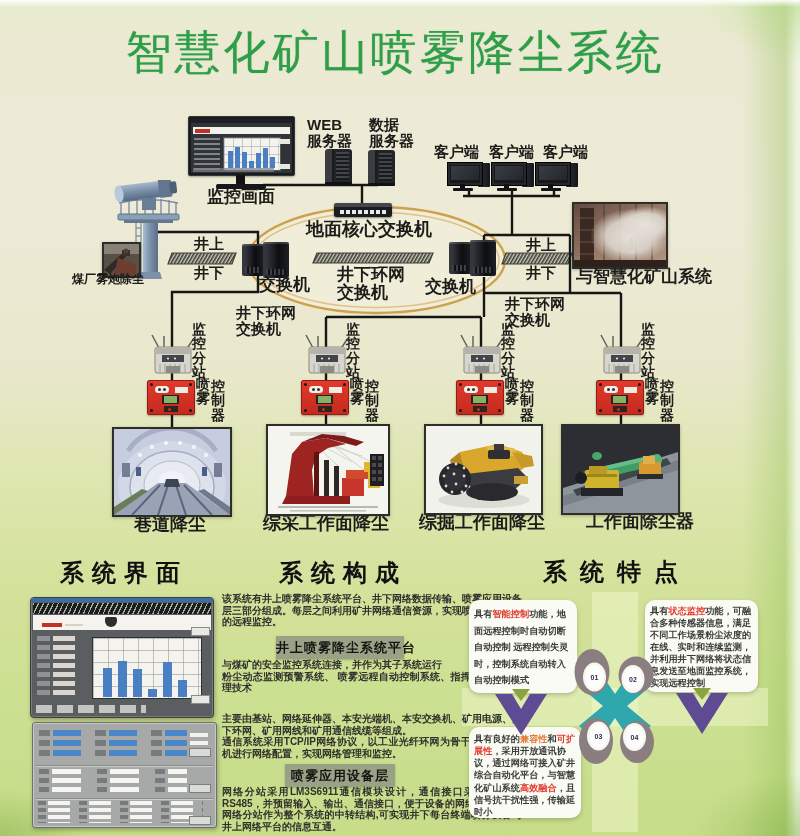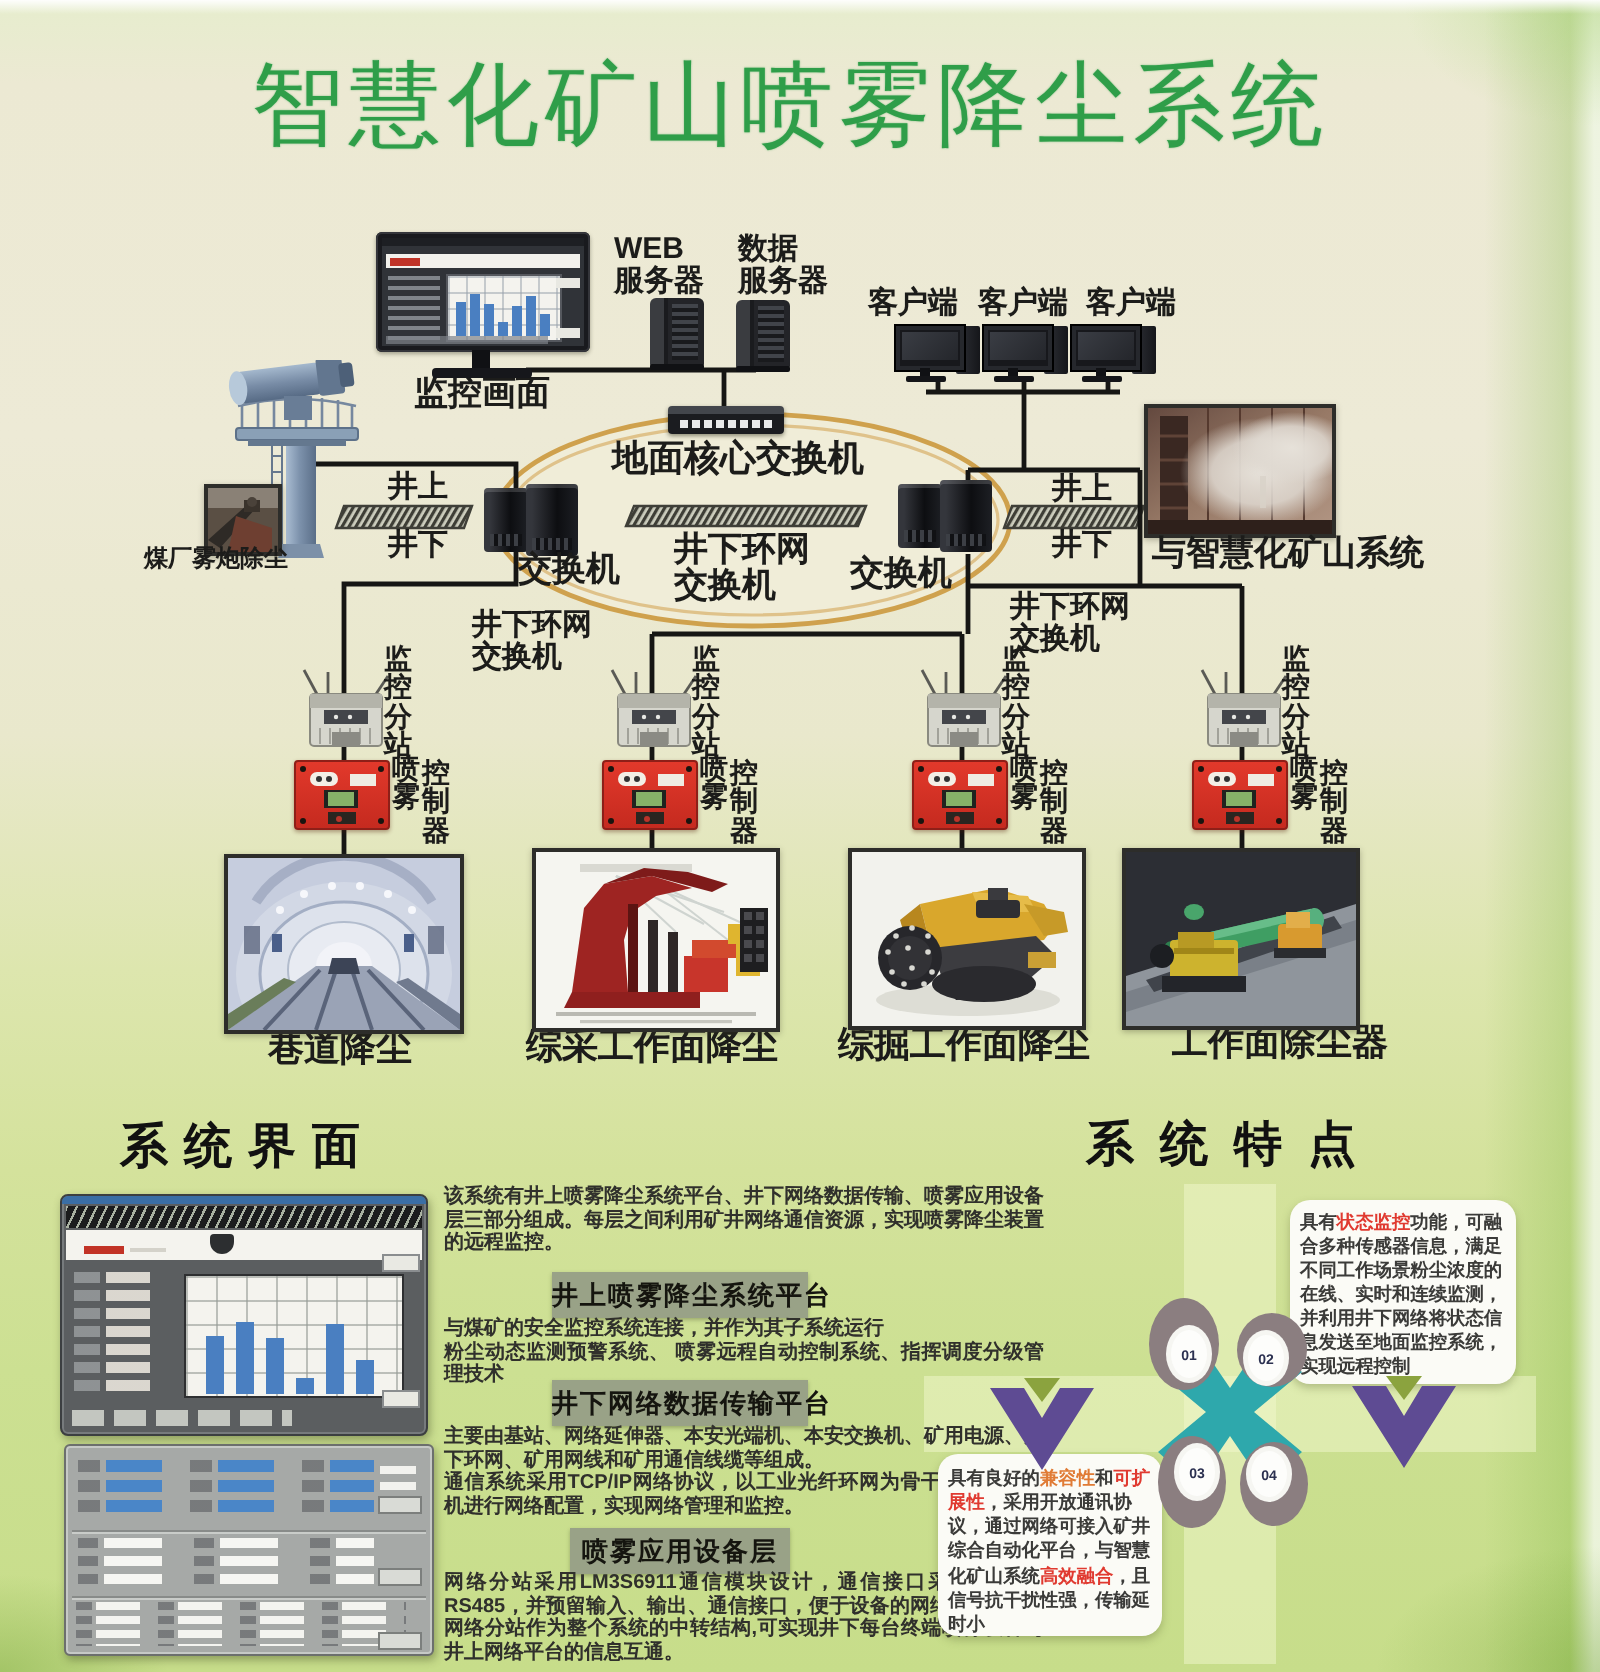--- a/index.html
+++ b/index.html
@@ -700,39 +700,40 @@
     <div class="radios"></div>
     <div class="btn" style="top:26px;"></div>
     <div class="hr" style="top:42px;"></div>
     <div class="sec g2"></div>
     <div class="btn" style="top:62px;"></div>
     <div class="hr" style="top:75px;"></div>
     <div class="sec g3"></div>
     <div class="btn" style="bottom:3px;"></div>
   </div>
 
+  <div class="h2" style="left:279px;top:557px;letter-spacing:8px;">系统构成</div>
 
   <div class="para" style="left:222px;top:593px;">该系统有井上喷雾降尘系统平台、井下网络数据传输、喷雾应用设备层三部分组成。每层之间利用矿井网络通信资源，实现喷雾降尘装置的远程监控。</div>
 
   <div class="plat" style="left:276px;top:636px;width:128px;">井上喷雾降尘系统平台</div>
   <div class="para" style="left:222px;top:659px;">与煤矿的安全监控系统连接，并作为其子系统运行
 粉尘动态监测预警系统、 喷雾远程自动控制系统、指挥调度分级管理技术</div>
 
-  <div class="plat" style="left:276px;top:690px;width:128px;">井下网络数据传输平台</div>
   <div class="para" style="left:222px;top:713px;">主要由基站、网络延伸器、本安光端机、本安交换机、矿用电源、井下环网、矿用网线和矿用通信线缆等组成。
 通信系统采用TCP/IP网络协议，以工业光纤环网为骨干，通过交换机进行网络配置，实现网络管理和监控。</div>
 
   <div class="plat" style="left:285px;top:764px;width:110px;">喷雾应用设备层</div>
   <div class="para" style="left:222px;top:786px;">网络分站采用LM3S6911通信模块设计，通信接口采用RJ45转RS485，并预留输入、输出、通信接口，便于设备的网络扩展;同时,网络分站作为整个系统的中转结构,可实现井下每台终端喷雾设备与井上网络平台的信息互通。</div>
 
   <div class="h2" style="left:543px;top:556px;letter-spacing:13px;">系统特点</div>
 
   <div class="band" style="left:592px;top:592px;width:46px;height:240px;"></div>
   <div class="band" style="left:462px;top:688px;width:306px;height:38px;"></div>
 
+  <div class="fbox" style="left:469px;top:600px;width:108px;height:93px;line-height:1.8;"><span>具有</span><span class="hl-red">智能控制</span><span>功能，地面远程控制时自动切断自动控制 远程控制失灵时，控制系统自动转入自动控制模式</span></div>
   <div class="fbox" style="left:645px;top:600px;width:113px;height:92px;line-height:1.3;"><span>具有</span><span class="hl-red">状态监控</span><span>功能，可融合多种传感器信息，满足不同工作场景粉尘浓度的在线、实时和连续监测，并利用井下网络将状态信息发送至地面监控系统，实现远程控制</span></div>
   <div class="fbox" style="left:469px;top:727px;width:112px;height:91px;line-height:1.32;"><span>具有良好的</span><span class="hl-orange">兼容性</span><span>和</span><span class="hl-red">可扩展性</span><span>，采用开放通讯协议，通过网络可接入矿井综合自动化平台，与智慧化矿山系统</span><span class="hl-red">高效融合</span><span>，且信号抗干扰性强，传输延时小</span></div>
 
   <svg class="varrow" style="left:494px;top:687px;" width="54" height="49" viewBox="0 0 54 49">
     <polygon points="18,2 36,2 27,14" fill="#8BA33E"></polygon>
     <path d="M1,7 L18,7 L27,22 L36,7 L53,7 L27,48 Z" fill="#5E4B93"></path>
   </svg>
   <svg class="varrow" style="left:675px;top:686px;" width="54" height="49" viewBox="0 0 54 49">
     <polygon points="18,2 36,2 27,14" fill="#8BA33E"></polygon>
     <path d="M1,7 L18,7 L27,22 L36,7 L53,7 L27,48 Z" fill="#5E4B93"></path>

